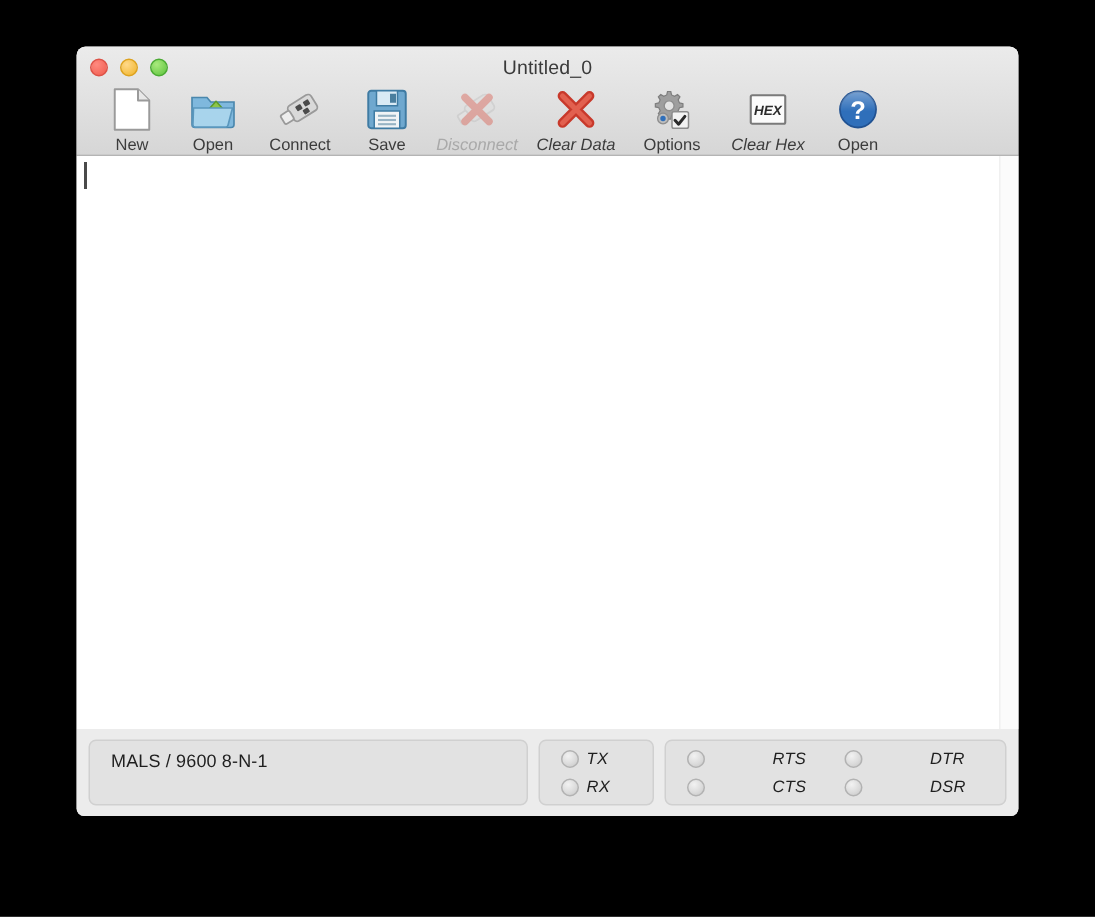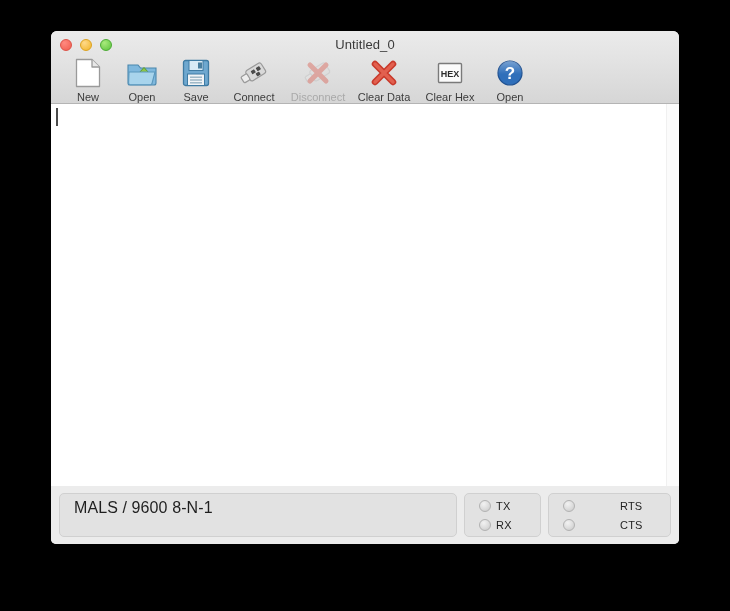--- a/index.html
+++ b/index.html
@@ -100,21 +100,21 @@
     margin-top: 2px;
     font-size: 11px;
     color: #3c3c3c;
     white-space: nowrap;
     line-height: 13px;
   }
   .tool.disabled .tlabel { color: #a9a9a9; }
   .tool.disabled .glyph { opacity: 0.38; }
 
   .tool.wide { width: 62px; }
-  .tool.xwide { width: 66px; }
+  .tool.xwide { width: 66px; font-style: italic; }
 
   
   #content {
     position: absolute;
     left: 0;
     top: 73px;
     width: 628px;
     height: 382px;
     background: #ffffff;
     box-sizing: border-box;
@@ -156,21 +156,21 @@
   #status-panel {
     flex: 1 1 auto;
     height: 44px;
     background: #e2e2e2;
     border: 1px solid #d0d0d0;
     border-radius: 5px;
     box-sizing: border-box;
     padding: 5px 0 0 14px;
   }
   .status-line {
-    font-size: 16px;
+    font-size: 12px;
     color: #1f1f1f;
     line-height: 17px;
     letter-spacing: 0.1px;
   }
 
   .led-panel {
     height: 44px;
     background: #e2e2e2;
     border: 1px solid #d0d0d0;
     border-radius: 5px;
@@ -178,20 +178,21 @@
     display: flex;
     align-items: center;
     padding: 0 8px;
   }
   .led-col {
     display: flex;
     flex-direction: column;
     justify-content: center;
     gap: 4px;
     padding: 0 6px;
+    font-style: italic;
   }
   .led-row {
     display: flex;
     align-items: center;
     gap: 5px;
     height: 15px;
   }
   .led {
     width: 12px;
     height: 12px;
@@ -241,52 +242,52 @@
 
         <div class="tool">
           <div class="glyph">
             <svg width="32" height="28" viewBox="0 0 32 28">
               <path d="M2 6 h10 l2.5 3 H30 v15 a2 2 0 0 1 -2 2 H4 a2 2 0 0 1 -2 -2 Z" fill="#7fb8dd" stroke="#4a87ad" stroke-width="1.1"></path>
               <path d="M13 14 L18 8.5 L23 14 h-3 v5 h-4 v-5 Z" fill="#8ec64a" stroke="#5c9a2a" stroke-width="1"></path>
               <path d="M3 13 h26 l-3 11.5 a1.6 1.6 0 0 1 -1.6 1.2 H4.2 a1.6 1.6 0 0 1 -1.6 -1.6 Z" fill="#a8d4ec" stroke="#5a97bd" stroke-width="1.1"></path>
             </svg>
           </div>
           <div class="tlabel">Open</div>
+        </div>
+
+        <div class="tool wide">
+          <div class="glyph">
+            <svg width="32" height="28" viewBox="0 0 32 28">
+              <g transform="rotate(-32 16 14)">
+                <rect x="9" y="8" width="18" height="12" rx="2.5" fill="#d9d9d9" stroke="#9a9a9a" stroke-width="1.2"></rect>
+                <rect x="2.5" y="10.5" width="7" height="7" rx="1.4" fill="#ededed" stroke="#9a9a9a" stroke-width="1.2"></rect>
+                <rect x="14" y="10.8" width="4" height="3.6" rx="0.6" fill="#4b4b4b"></rect>
+                <rect x="20" y="10.8" width="4" height="3.6" rx="0.6" fill="#4b4b4b"></rect>
+                <rect x="17" y="15.4" width="4" height="3.4" rx="0.6" fill="#4b4b4b"></rect>
+              </g>
+            </svg>
+          </div>
+          <div class="tlabel">Connect</div>
         </div>
 
         <div class="tool">
           <div class="glyph">
             <svg width="28" height="28" viewBox="0 0 28 28">
               <rect x="1.5" y="1.5" width="25" height="25" rx="2" fill="#6fa8cf" stroke="#3f7ba3" stroke-width="1.3"></rect>
               <rect x="7" y="1.5" width="14" height="10" fill="#d9eaf5" stroke="#3f7ba3" stroke-width="1"></rect>
               <rect x="16" y="3.5" width="4" height="6" fill="#4a7e9e"></rect>
               <rect x="5.5" y="15" width="17" height="11.5" fill="#f1f4f6" stroke="#3f7ba3" stroke-width="1"></rect>
               <rect x="8" y="17.5" width="12" height="1.4" fill="#97b3c4"></rect>
               <rect x="8" y="20.3" width="12" height="1.4" fill="#97b3c4"></rect>
               <rect x="8" y="23.1" width="12" height="1.4" fill="#97b3c4"></rect>
             </svg>
           </div>
           <div class="tlabel">Save</div>
         </div>
 
-        <div class="tool wide">
-          <div class="glyph">
-            <svg width="32" height="28" viewBox="0 0 32 28">
-              <g transform="rotate(-32 16 14)">
-                <rect x="9" y="8" width="18" height="12" rx="2.5" fill="#d9d9d9" stroke="#9a9a9a" stroke-width="1.2"></rect>
-                <rect x="2.5" y="10.5" width="7" height="7" rx="1.4" fill="#ededed" stroke="#9a9a9a" stroke-width="1.2"></rect>
-                <rect x="14" y="10.8" width="4" height="3.6" rx="0.6" fill="#4b4b4b"></rect>
-                <rect x="20" y="10.8" width="4" height="3.6" rx="0.6" fill="#4b4b4b"></rect>
-                <rect x="17" y="15.4" width="4" height="3.4" rx="0.6" fill="#4b4b4b"></rect>
-              </g>
-            </svg>
-          </div>
-          <div class="tlabel">Connect</div>
-        </div>
-
         <div class="tool xwide disabled">
           <div class="glyph">
             <svg width="32" height="28" viewBox="0 0 32 28">
               <g transform="rotate(-32 16 14)" opacity="0.55">
                 <rect x="9" y="8" width="18" height="12" rx="2.5" fill="#d9d9d9" stroke="#9a9a9a" stroke-width="1.2"></rect>
                 <rect x="2.5" y="10.5" width="7" height="7" rx="1.4" fill="#ededed" stroke="#9a9a9a" stroke-width="1.2"></rect>
               </g>
               <path d="M8 6 L24 22 M24 6 L8 22" stroke="#d94b3c" stroke-width="5" stroke-linecap="round"></path>
             </svg>
           </div>
@@ -296,20 +297,35 @@
         <div class="tool xwide">
           <div class="glyph">
             <svg width="30" height="28" viewBox="0 0 30 28">
               <path d="M6 5 L24 23 M24 5 L6 23" stroke="#c8392b" stroke-width="6.5" stroke-linecap="round"></path>
               <path d="M6 5 L24 23 M24 5 L6 23" stroke="#e2604f" stroke-width="3.4" stroke-linecap="round"></path>
             </svg>
           </div>
           <div class="tlabel">Clear Data</div>
         </div>
 
+        <div class="tool wide">
+          <div class="glyph">
+            <svg width="30" height="28" viewBox="0 0 30 28">
+              <g fill="#9e9e9e" stroke="#7d7d7d" stroke-width="0.8">
+                <path d="M12 2 l2.2 0 0.5 2.3 2 0.9 2-1.2 1.6 1.6 -1.2 2 0.9 2 2.3 0.5 0 2.2 -2.3 0.5 -0.9 2 1.2 2 -1.6 1.6 -2-1.2 -2 0.9 -0.5 2.3 -2.2 0 -0.5-2.3 -2-0.9 -2 1.2 -1.6-1.6 1.2-2 -0.9-2 -2.3-0.5 0-2.2 2.3-0.5 0.9-2 -1.2-2 1.6-1.6 2 1.2 2-0.9 Z"></path>
+              </g>
+              <circle cx="13.1" cy="11.5" r="3.3" fill="#e3e3e3" stroke="#8d8d8d" stroke-width="0.9"></circle>
+              <circle cx="9" cy="20" r="3.6" fill="#bdbdbd" stroke="#8d8d8d" stroke-width="0.9"></circle>
+              <circle cx="9" cy="20" r="1.8" fill="#2f6fba"></circle>
+              <rect x="15" y="15.5" width="11" height="11" rx="1.2" fill="#f2f2f2" stroke="#8d8d8d" stroke-width="1"></rect>
+              <path d="M17 21.2 l2.4 2.6 4.2-5.2" fill="none" stroke="#2b2b2b" stroke-width="2" stroke-linecap="round" stroke-linejoin="round"></path>
+            </svg>
+          </div>
+          <div class="tlabel">Options</div>
+        </div>
 
         <div class="tool xwide">
           <div class="glyph">
             <svg width="30" height="28" viewBox="0 0 30 28">
               <rect x="3.5" y="4.5" width="23" height="19" rx="1" fill="#fbfbfb" stroke="#7a7a7a" stroke-width="1.4"></rect>
               <text x="15" y="17.6" font-family="Liberation Sans, sans-serif" font-size="9" font-weight="bold" fill="#2b2b2b" text-anchor="middle">HEX</text>
             </svg>
           </div>
           <div class="tlabel">Clear Hex</div>
         </div>
@@ -362,18 +378,28 @@
         <div class="led-col">
           <div class="led-row">
             <span class="led"></span>
             <span class="led-label led-w-std">RTS</span>
           </div>
           <div class="led-row">
             <span class="led"></span>
             <span class="led-label led-w-std">CTS</span>
           </div>
         </div>
+        <div class="led-col">
+          <div class="led-row">
+            <span class="led"></span>
+            <span class="led-label led-w-std">DTR</span>
+          </div>
+          <div class="led-row">
+            <span class="led"></span>
+            <span class="led-label led-w-std">DSR</span>
+          </div>
+        </div>
       </div>
 
     </div>
 
   </div>
 </div>
 
 </body></html>

